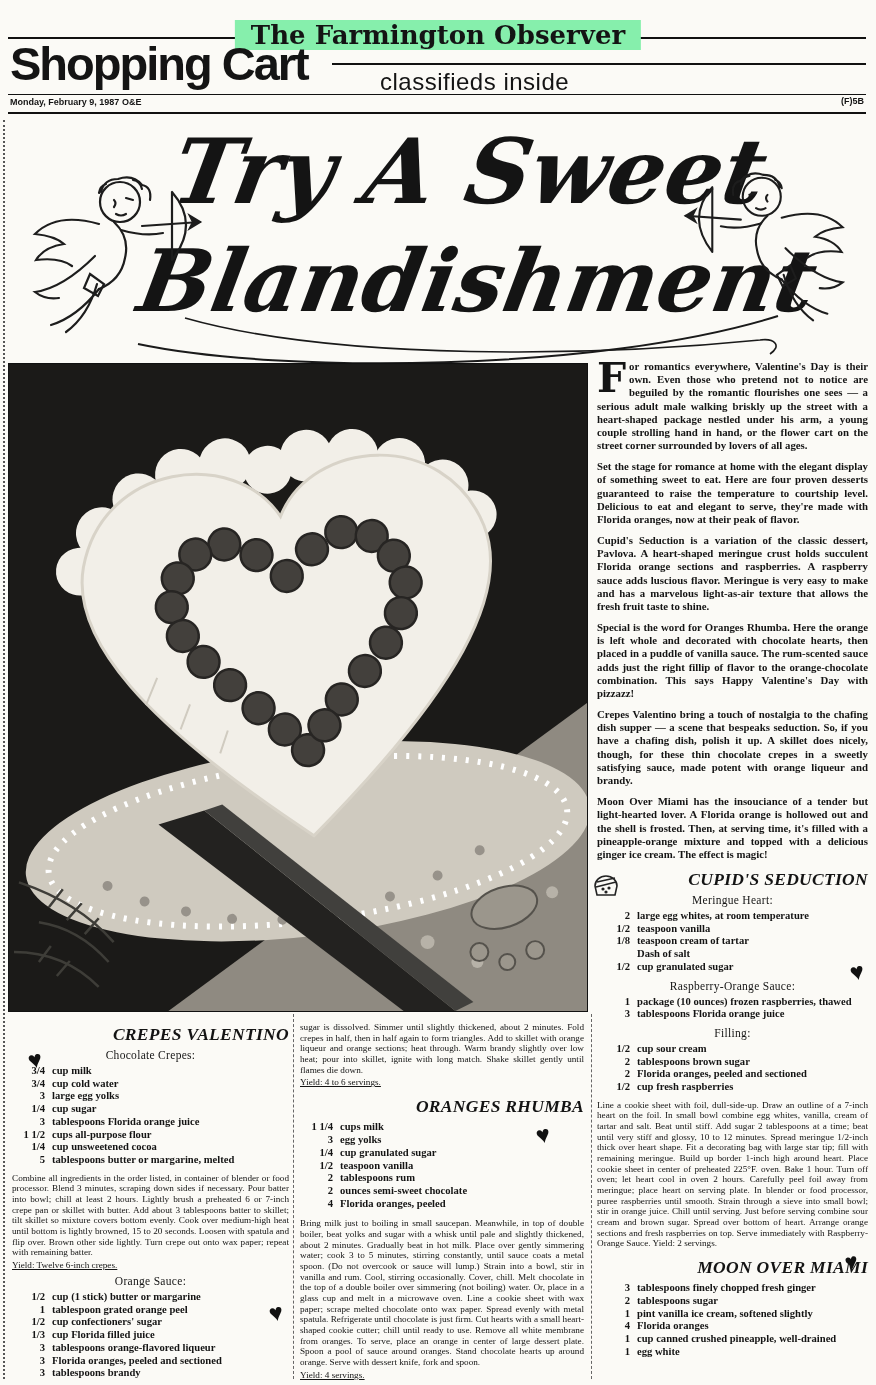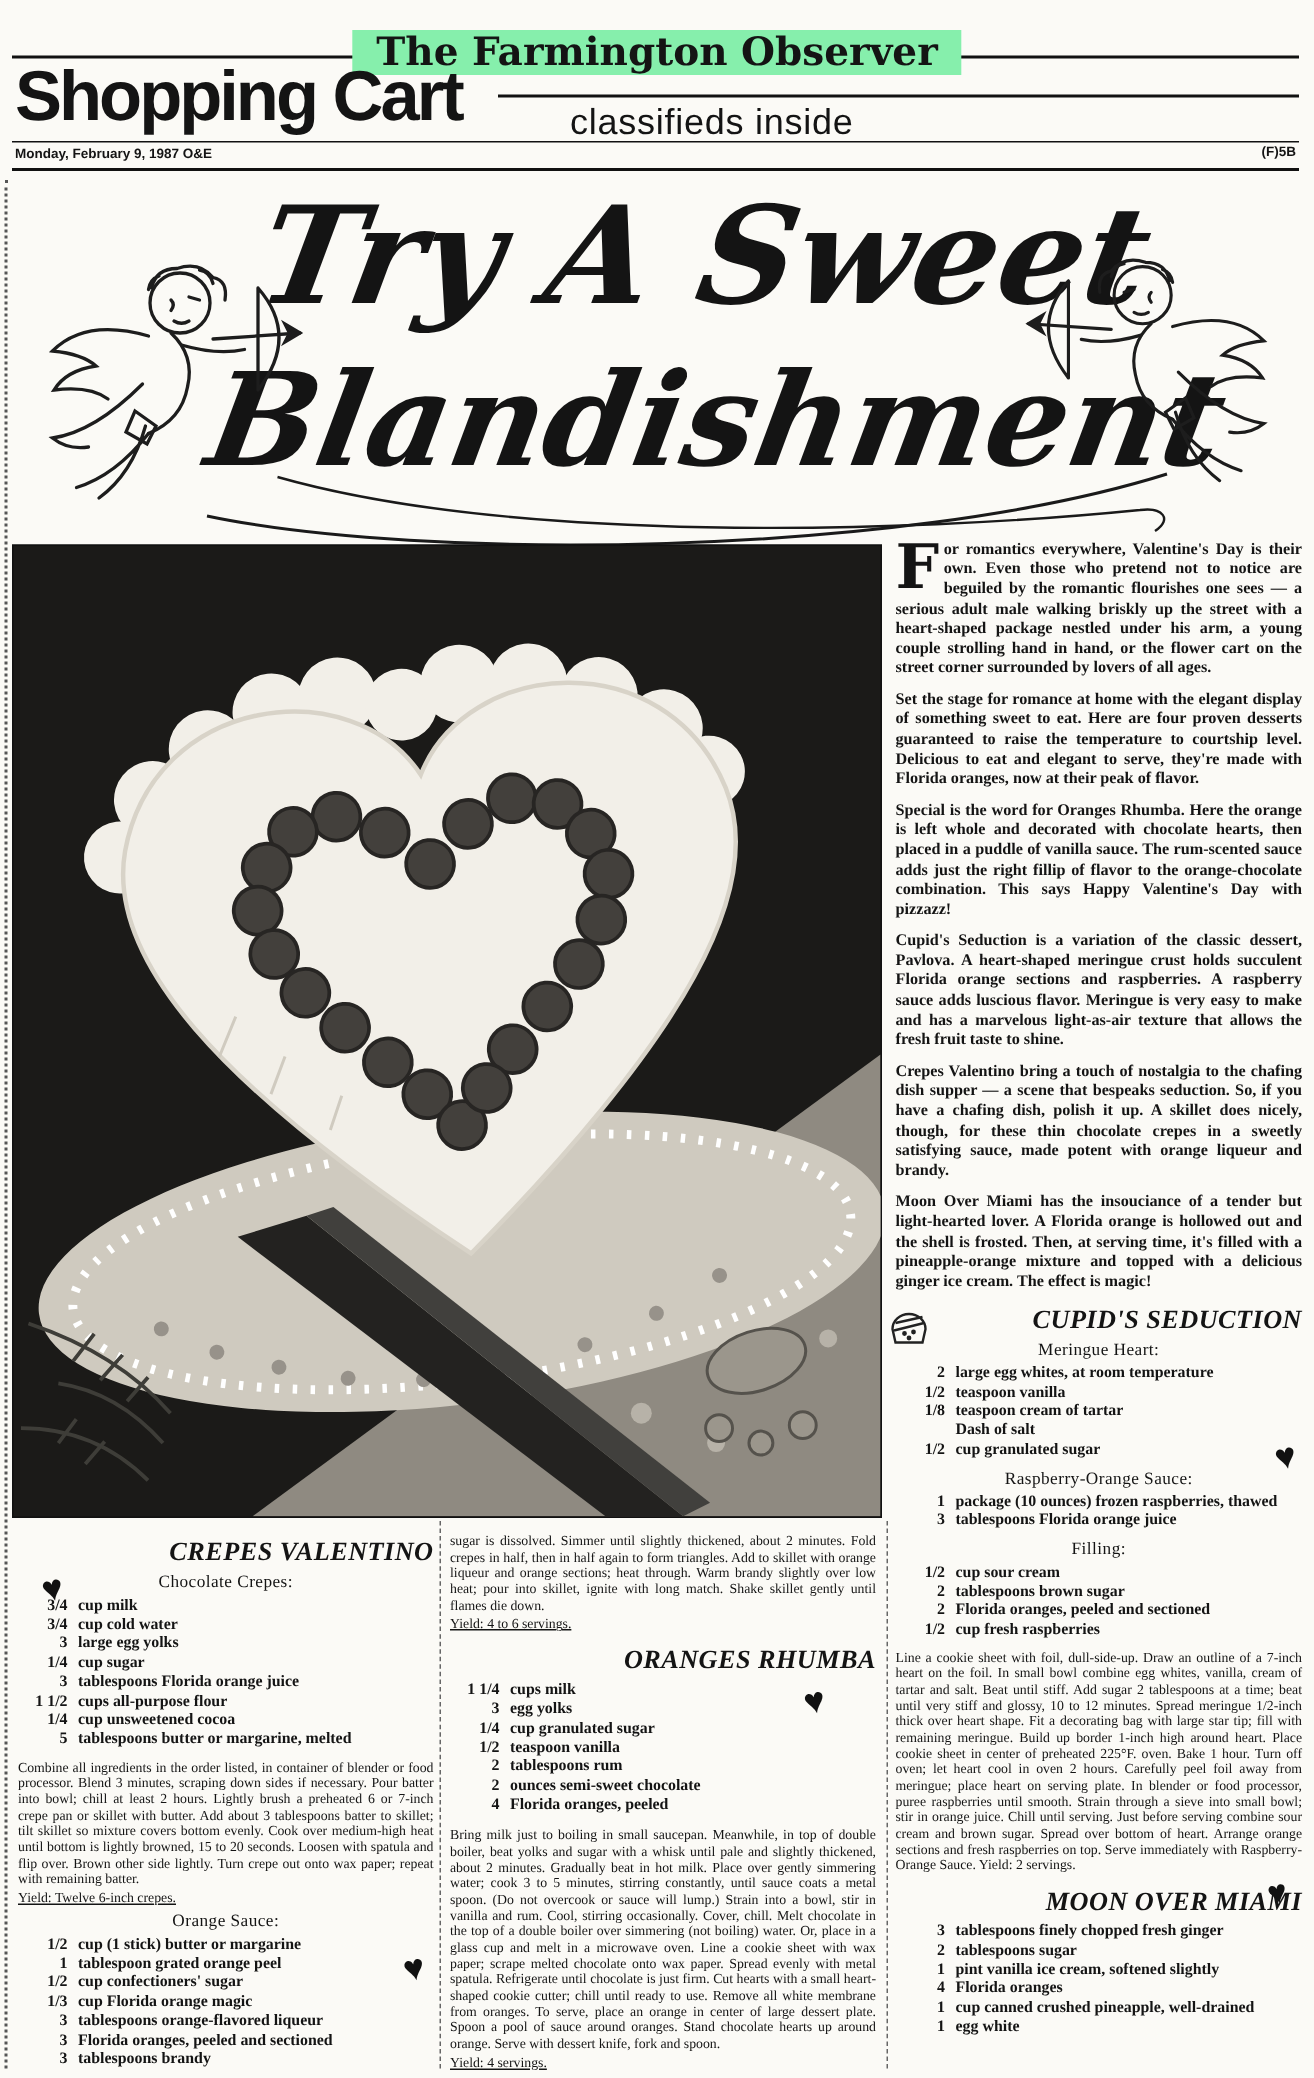--- a/index.html
+++ b/index.html
@@ -267,23 +267,23 @@
     </g>
   </svg>
 </div>
 
 <div class="col col-3">
   <p class="art-p"><span class="dropcap">F</span><span>or romantics everywhere, Valentine's Day is their own. Even those who pretend not to notice are beguiled by the romantic flourishes one sees — a serious adult male walking briskly up the street with a heart-shaped package nestled under his arm, a young couple strolling hand in hand, or the flower cart on the street corner surrounded by lovers of all ages.</span></p>
   <div>
 
       <p class="art-p">Set the stage for romance at home with the elegant display of something sweet to eat. Here are four proven desserts guaranteed to raise the temperature to courtship level. Delicious to eat and elegant to serve, they're made with Florida oranges, now at their peak of flavor.</p>
 
+      <p class="art-p">Cupid's Seduction is a variation of the classic dessert, Pavlova. A heart-shaped meringue crust holds succulent Florida orange sections and raspberries. A raspberry sauce adds luscious flavor. Meringue is very easy to make and has a marvelous light-as-air texture that allows the fresh fruit taste to shine.</p>
+
       <p class="art-p">Special is the word for Oranges Rhumba. Here the orange is left whole and decorated with chocolate hearts, then placed in a puddle of vanilla sauce. The rum-scented sauce adds just the right fillip of flavor to the orange-chocolate combination. This says Happy Valentine's Day with pizzazz!</p>
-
-      <p class="art-p">Cupid's Seduction is a variation of the classic dessert, Pavlova. A heart-shaped meringue crust holds succulent Florida orange sections and raspberries. A raspberry sauce adds luscious flavor. Meringue is very easy to make and has a marvelous light-as-air texture that allows the fresh fruit taste to shine.</p>
 
       <p class="art-p">Crepes Valentino bring a touch of nostalgia to the chafing dish supper — a scene that bespeaks seduction. So, if you have a chafing dish, polish it up. A skillet does nicely, though, for these thin chocolate crepes in a sweetly satisfying sauce, made potent with orange liqueur and brandy.</p>
 
       <p class="art-p">Moon Over Miami has the insouciance of a tender but light-hearted lover. A Florida orange is hollowed out and the shell is frosted. Then, at serving time, it's filled with a pineapple-orange mixture and topped with a delicious ginger ice cream. The effect is magic!</p>
 
     </div>
 
   <div style="position:relative;">
     <div class="recipe-head">
       <svg class="dessert-ic" width="30" height="26" viewBox="0 0 30 26">
@@ -471,21 +471,21 @@
             <span class="itx">tablespoon grated orange peel</span>
           </div>
 
           <div class="ing">
             <span class="amt">1/2</span>
             <span class="itx">cup confectioners' sugar</span>
           </div>
 
           <div class="ing">
             <span class="amt">1/3</span>
-            <span class="itx">cup Florida orange magic</span>
+            <span class="itx">cup Florida filled juice</span>
           </div>
 
           <div class="ing">
             <span class="amt">3</span>
             <span class="itx">tablespoons orange-flavored liqueur</span>
           </div>
 
           <div class="ing">
             <span class="amt">3</span>
             <span class="itx">Florida oranges, peeled and sectioned</span>

